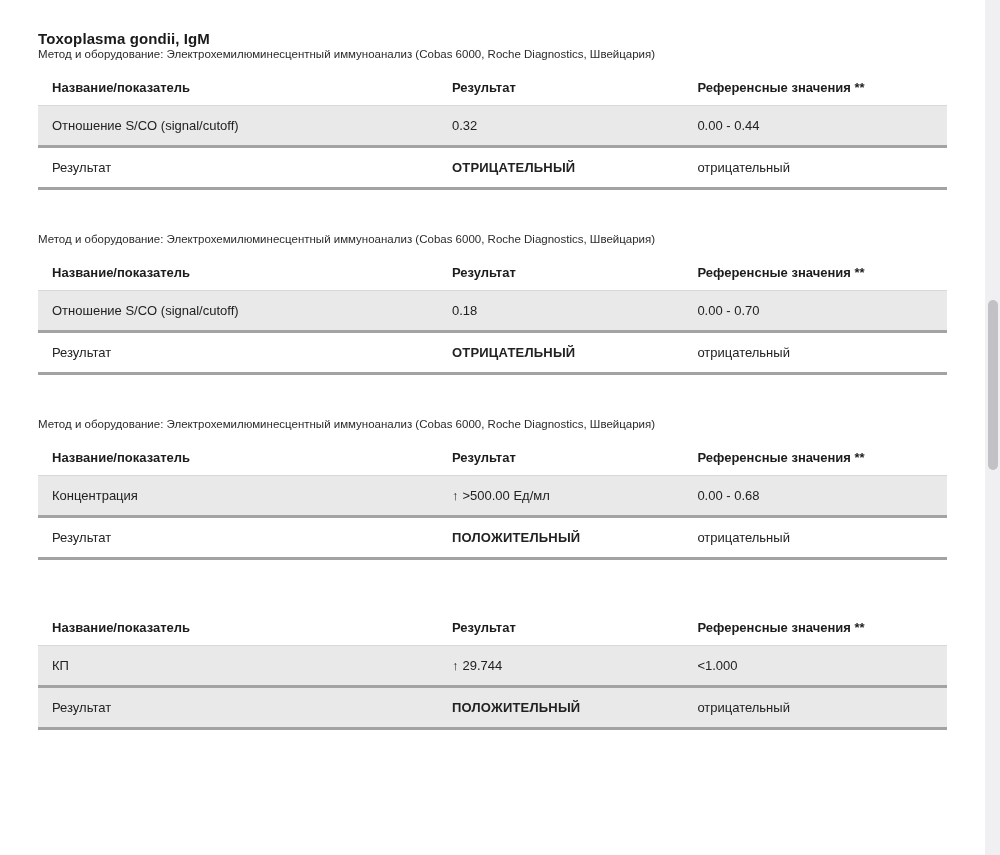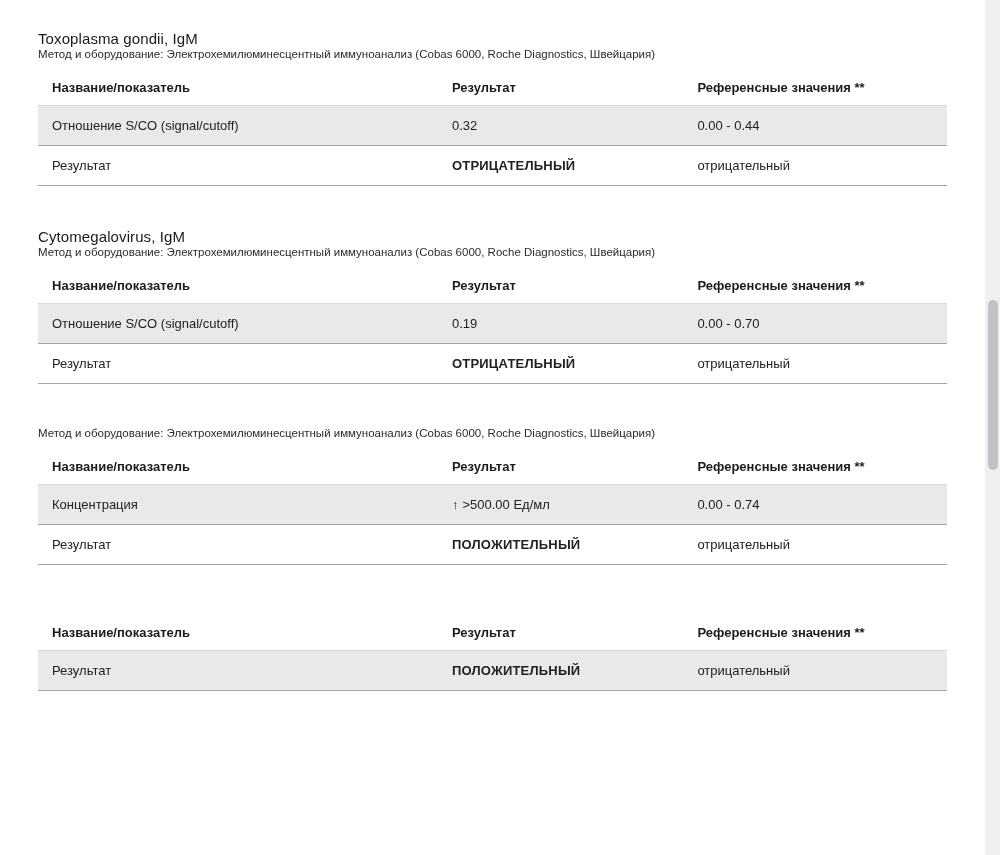--- a/index.html
+++ b/index.html
@@ -55,21 +55,21 @@
     height: 170px;
     background: #c2c2c6;
     border-radius: 5px;
   }
 
   .block {
     padding-top: 0;
   }
   .block-title {
     font-size: 15px;
-    font-weight: normal;
+    font-weight: bold;
     color: #1a1a1a;
     letter-spacing: 0.1px;
     margin: 0;
   }
   .block-method {
     font-size: 11.5px;
     color: #2b2b2b;
     line-height: 1.3;
   }
   table.res {
@@ -83,21 +83,21 @@
     font-size: 13px;
     font-weight: bold;
     color: #1c1c1c;
     padding: 4px 14px 10px 14px;
     border-bottom: 1px solid #d8d8d8;
   }
   table.res td {
     font-size: 13px;
     color: #222222;
     padding: 12px 14px;
-    border-bottom: 1px solid #a3a3a3;
+    border-bottom: 3px solid #a3a3a3;
     vertical-align: middle;
   }
   table.res tr.shaded td {
     background: #e9e9e9;
   }
   table.res tr.plain td {
     background: #ffffff;
   }
   .col-name { width: 44%; }
   .col-result { width: 27%; }
@@ -149,39 +149,38 @@
             <td>Результат</td>
             <td class="bold-val">ОТРИЦАТЕЛЬНЫЙ</td>
             <td>отрицательный</td>
           </tr>
         </tbody>
       </table>
     </section>
 
     <div class="spacer-lg"></div>
     <section class="block">
-      <h2 class="block-title">Cytomegalovirus, IgM</h2>
       <div class="block-method">Метод и оборудование: Электрохемилюминесцентный иммуноанализ (Cobas 6000, Roche Diagnostics, Швейцария)</div>
       <table class="res">
         <colgroup>
             <col class="col-name">
             <col class="col-result">
             <col class="col-ref">
           </colgroup>
         <thead>
           <tr>
             <th>Название/показатель</th>
             <th>Результат</th>
             <th>Референсные значения **</th>
           </tr>
         </thead>
         <tbody>
           <tr class="shaded">
             <td>Отношение S/CO (signal/cutoff)</td>
-            <td>0.19</td>
+            <td>0.18</td>
             <td>0.00 - 0.70</td>
           </tr>
           <tr class="plain">
             <td>Результат</td>
             <td class="bold-val">ОТРИЦАТЕЛЬНЫЙ</td>
             <td>отрицательный</td>
           </tr>
         </tbody>
       </table>
     </section>
@@ -199,21 +198,21 @@
           <tr>
             <th>Название/показатель</th>
             <th>Результат</th>
             <th>Референсные значения **</th>
           </tr>
         </thead>
         <tbody>
           <tr class="shaded">
             <td>Концентрация</td>
             <td><span class="arrow">↑</span><span>&gt;500.00 Ед/мл</span></td>
-            <td>0.00 - 0.74</td>
+            <td>0.00 - 0.68</td>
           </tr>
           <tr class="plain">
             <td>Результат</td>
             <td class="bold-val">ПОЛОЖИТЕЛЬНЫЙ</td>
             <td>отрицательный</td>
           </tr>
         </tbody>
       </table>
     </section>
 
@@ -226,20 +225,25 @@
             <col class="col-ref">
           </colgroup>
         <thead>
           <tr>
             <th>Название/показатель</th>
             <th>Результат</th>
             <th>Референсные значения **</th>
           </tr>
         </thead>
         <tbody>
+          <tr class="shaded">
+            <td>КП</td>
+            <td><span class="arrow">↑</span><span>29.744</span></td>
+            <td>&lt;1.000</td>
+          </tr>
           <tr class="shaded">
             <td>Результат</td>
             <td class="bold-val">ПОЛОЖИТЕЛЬНЫЙ</td>
             <td>отрицательный</td>
           </tr>
         </tbody>
       </table>
     </section>
 
   </div>

